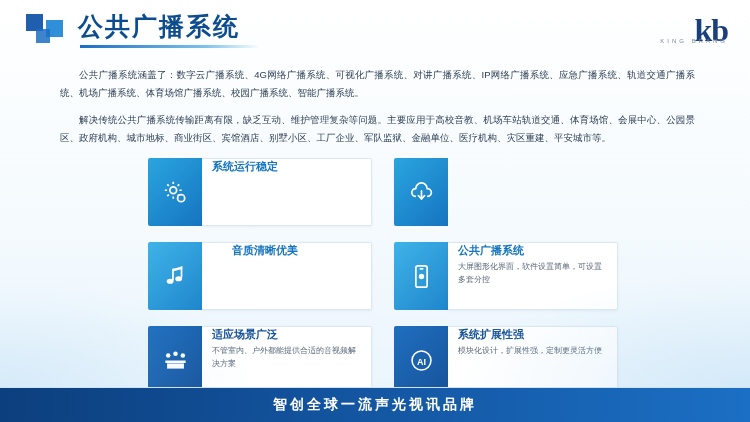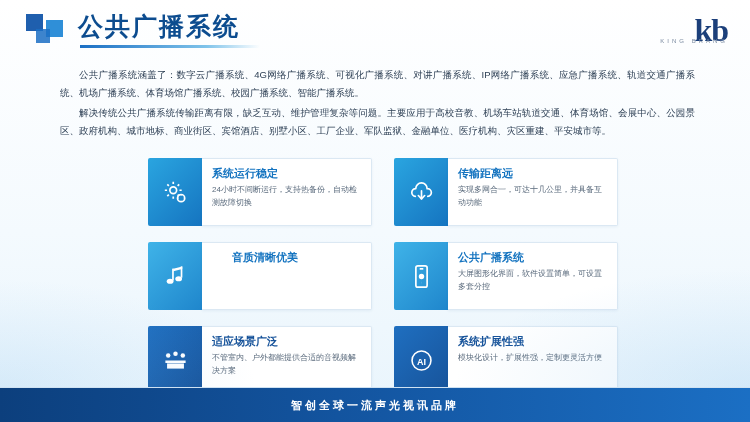--- a/index.html
+++ b/index.html
@@ -62,21 +62,21 @@
   .para-wrap {
     position: absolute; left: 60px; top: 66px; width: 635px;
     color: #2b3b4e;
   }
   .para {
     font-size: 9.5px; line-height: 1.85;
     text-align: justify;
     color: #2f4156;
   }
   .para.p1 { text-indent: 19px; font-weight: normal; }
-  .para.p2 { text-indent: 19px; margin-top: 3px; }
+  .para.p2 { text-indent: 19px; margin-top: 10px; }
 
   
   .cards {
     position: absolute; left: 148px; top: 158px;
     width: 470px;
     display: grid;
     grid-template-columns: 224px 224px;
     grid-column-gap: 22px;
     grid-row-gap: 16px;
   }
@@ -91,21 +91,21 @@
     display: flex; align-items: center; justify-content: center;
     color: #ffffff;
     border-radius: 2px 0 0 2px;
   }
   .card-body {
     flex: 1;
     background: #ffffff;
     border: 1px solid #dbe8f3;
     border-left: none;
     border-radius: 0 2px 2px 0;
-    padding: 7px 9px 5px 10px;
+    padding: 0 9px 5px 10px;
     box-shadow: 0 1px 3px rgba(30,80,140,.07);
   }
   .card-title {
     font-size: 11px; font-weight: bold; margin-bottom: 3px;
   }
   .card-desc {
     font-size: 8px; line-height: 1.6; color: #5b6b7d;
   }
   
   .c1 .card-icon { background: linear-gradient(135deg,#2aa5e0,#1574c0); }
@@ -124,21 +124,21 @@
   .icon-svg { width: 27px; height: 27px; display:block; }
 
   
   .footer {
     position: absolute; left: 0; bottom: 0;
     width: 750px; height: 34px;
     background: linear-gradient(90deg,#0c3f7d 0%, #13549f 45%, #1b6fc4 100%);
     display: flex; align-items: center; justify-content: center;
   }
   .footer-text {
-    color: #ffffff; font-size: 11px; font-weight: bold; letter-spacing: 3px;
+    color: #ffffff; font-size: 14px; font-weight: bold; letter-spacing: 3px;
   }
   .footer-line {
     position: absolute; left: 0; bottom: 34px; width: 750px; height: 1px;
     background: #cfe2f2;
   }
   .deco-curve {
     position: absolute; right: 0; bottom: 34px;
     width: 300px; height: 120px;
     background: radial-gradient(ellipse at 100% 100%, rgba(120,185,235,.20) 0%, rgba(255,255,255,0) 70%);
     pointer-events: none;
@@ -180,35 +180,30 @@
       <div class="card-icon">
         <svg class="icon-svg" viewBox="0 0 24 24" fill="none" stroke="#ffffff" stroke-width="1.5">
           <circle cx="10" cy="10" r="3"></circle>
           <path d="M10 2.5v2M10 15.5v2M2.5 10h2M15.5 10h2M4.7 4.7l1.4 1.4M13.9 13.9l1.4 1.4M15.3 4.7l-1.4 1.4M6.1 13.9l-1.4 1.4"></path>
           <circle cx="17" cy="17" r="3.2"></circle>
           <path d="M17 13.6v1M17 19.4v1M13.6 17h1M19.4 17h1"></path>
         </svg>
       </div>
       <div class="card-body">
         <div class="card-title">系统运行稳定</div>
-        <div class="card-desc">24小时不间断运行，支持热备份，自动检测故障切换</div>
       </div>
     </div>
 
     <div class="card c2">
       <div class="card-icon">
         <svg class="icon-svg" viewBox="0 0 24 24" fill="none" stroke="#ffffff" stroke-width="1.5" stroke-linecap="round" stroke-linejoin="round">
           <path d="M6.5 15.5a3.5 3.5 0 0 1 .4-6.98A5 5 0 0 1 17 8.6a3.45 3.45 0 0 1 .6 6.9"></path>
           <path d="M12 10.5v7"></path>
           <path d="M9.2 14.7 12 17.6l2.8-2.9"></path>
         </svg>
-      </div>
-      <div class="card-body">
-        <div class="card-title">传输距离远</div>
-        <div class="card-desc">实现多网合一，可达十几公里，并具备互动功能</div>
       </div>
     </div>
 
     <div class="card c3">
       <div class="card-icon">
         <svg class="icon-svg" viewBox="0 0 24 24" fill="#ffffff" stroke="none">
           <path d="M10 5.2 18 3.2v2.2l-8 2z"></path>
           <rect x="9" y="5" width="1.5" height="10.5"></rect>
           <rect x="16.6" y="3" width="1.5" height="10"></rect>
           <ellipse cx="7.2" cy="16.2" rx="3" ry="2.3"></ellipse>

